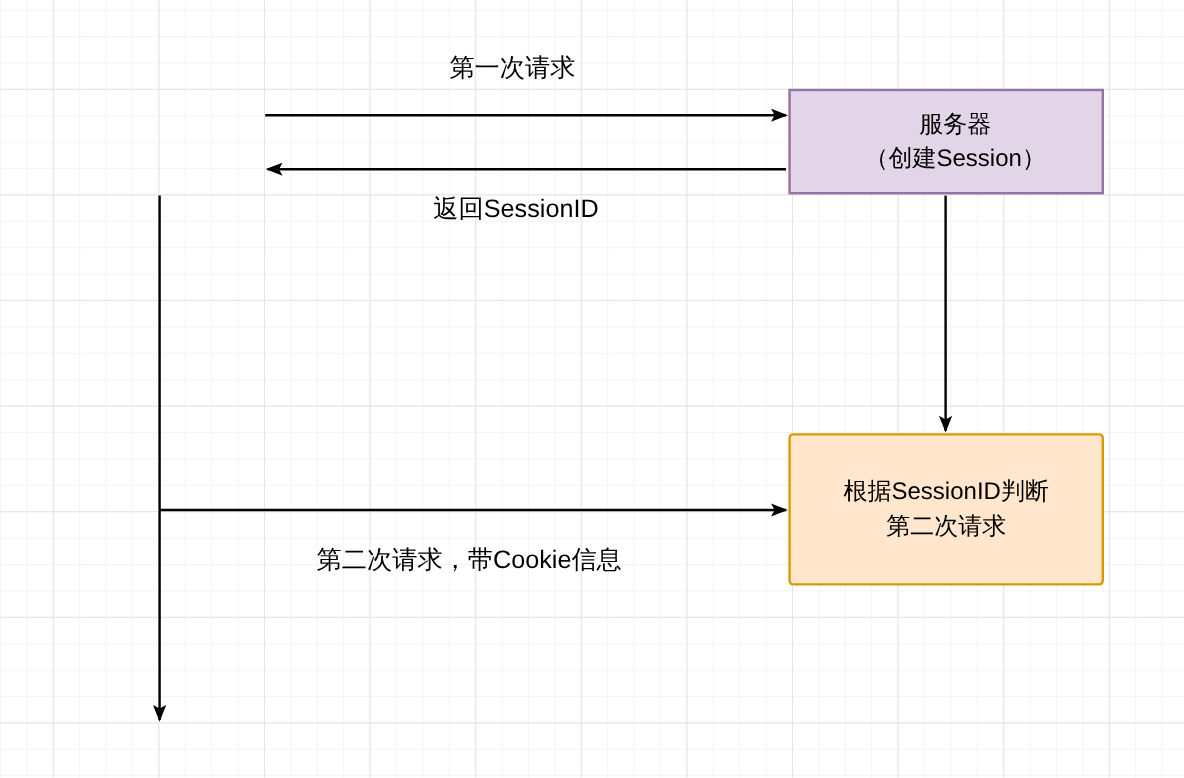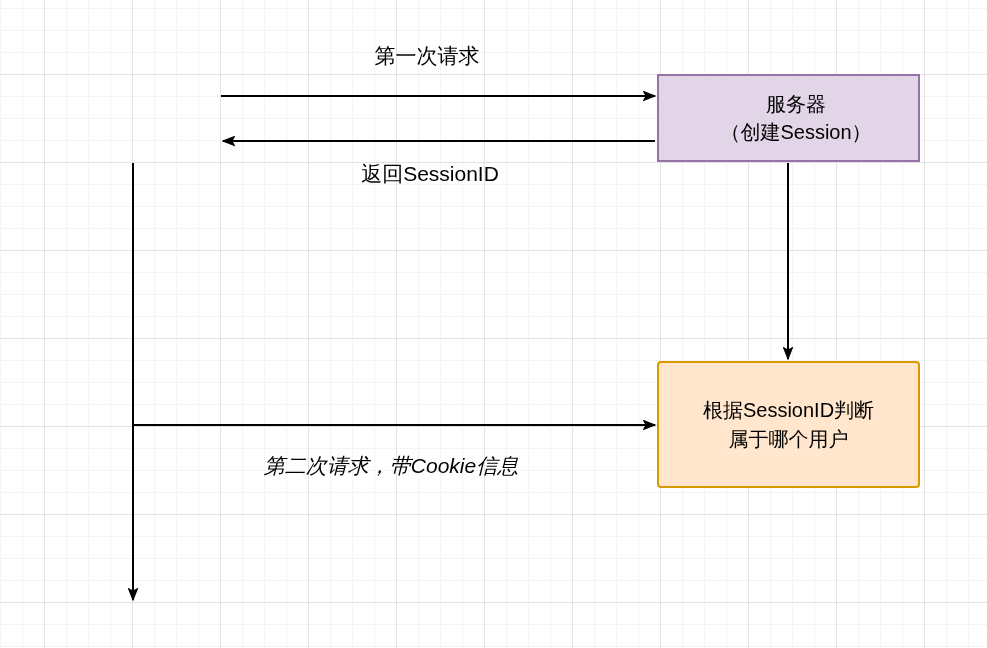--- a/index.html
+++ b/index.html
@@ -56,21 +56,21 @@
     line-height: 29px;
   }
   .edge-label {
     position: absolute;
     transform: translateX(-50%);
     white-space: nowrap;
     font-size: 21px;
   }
   .label-first-request  { left: 427px; top: 42px; text-align: center; }
   .label-return-session { left: 430px; top: 160px; }
-  .label-second-request { left: 391px; top: 452px; font-style: italic; }
+  .label-second-request { left: 391px; top: 452px; }
 </style>
 </head>
 <body>
 
 <div class="canvas">
 
   <svg class="edges-layer" width="987" height="648" viewBox="0 0 987 648" xmlns="http://www.w3.org/2000/svg">
     <defs>
       <marker id="arrowhead" markerWidth="14" markerHeight="11" refX="12.5" refY="5.5" orient="auto" markerUnits="userSpaceOnUse">
         <path d="M0,0 L14,5.5 L0,11 L3,5.5 Z" fill="#000"></path>
@@ -84,20 +84,20 @@
   </svg>
 
 
   <div class="node node-server">
     <div>服务器</div>
     <div>（创建Session）</div>
   </div>
 
   <div class="node node-session">
     <div>根据SessionID判断</div>
-    <div>属于哪个用户</div>
+    <div>第二次请求</div>
   </div>
 
   <div class="edge-label label-first-request">第一次请求</div>
   <div class="edge-label label-return-session">返回SessionID</div>
   <div class="edge-label label-second-request">第二次请求，带Cookie信息</div>
 
 </div>
 
 </body></html>

